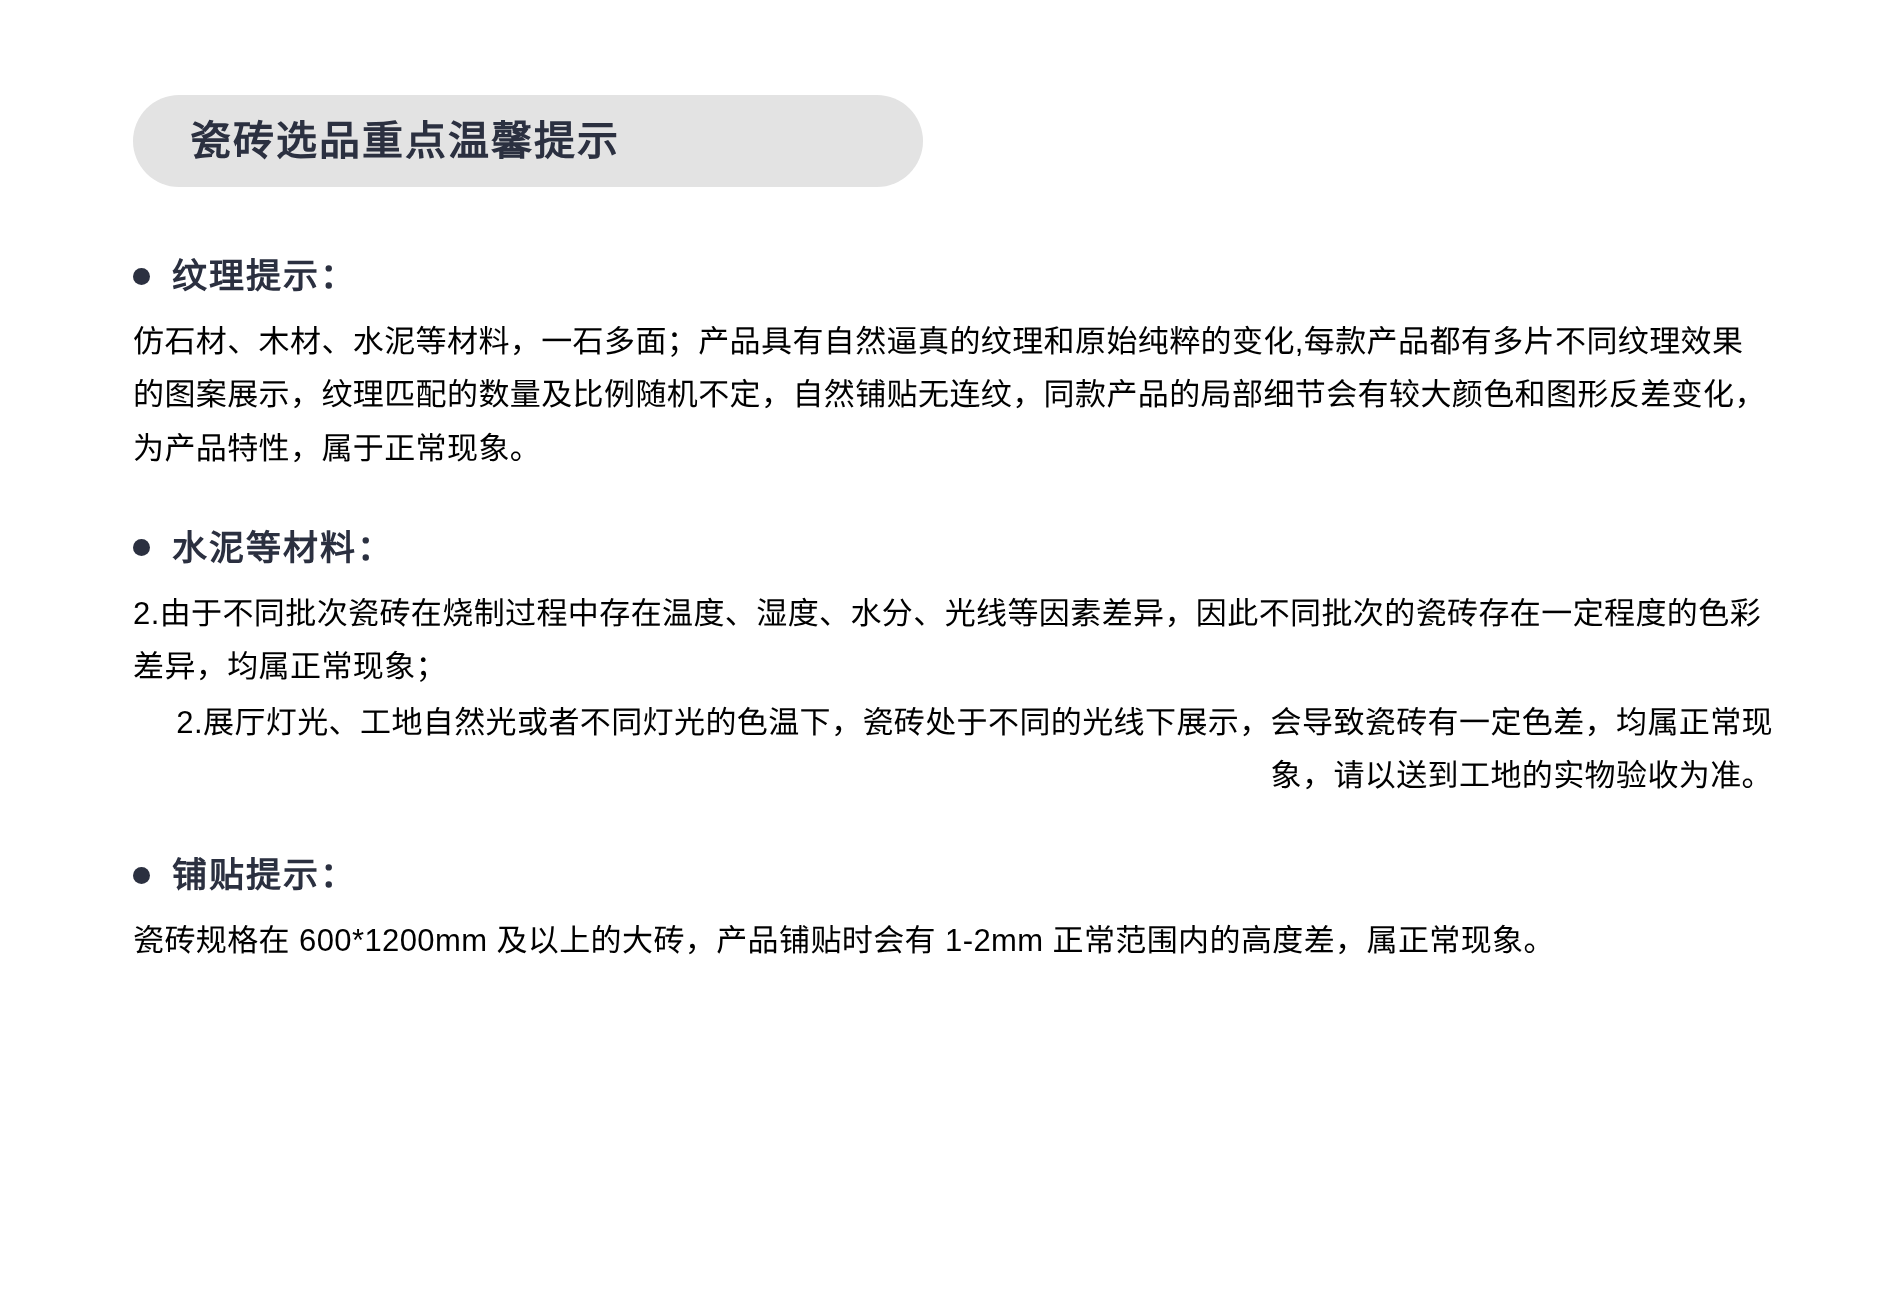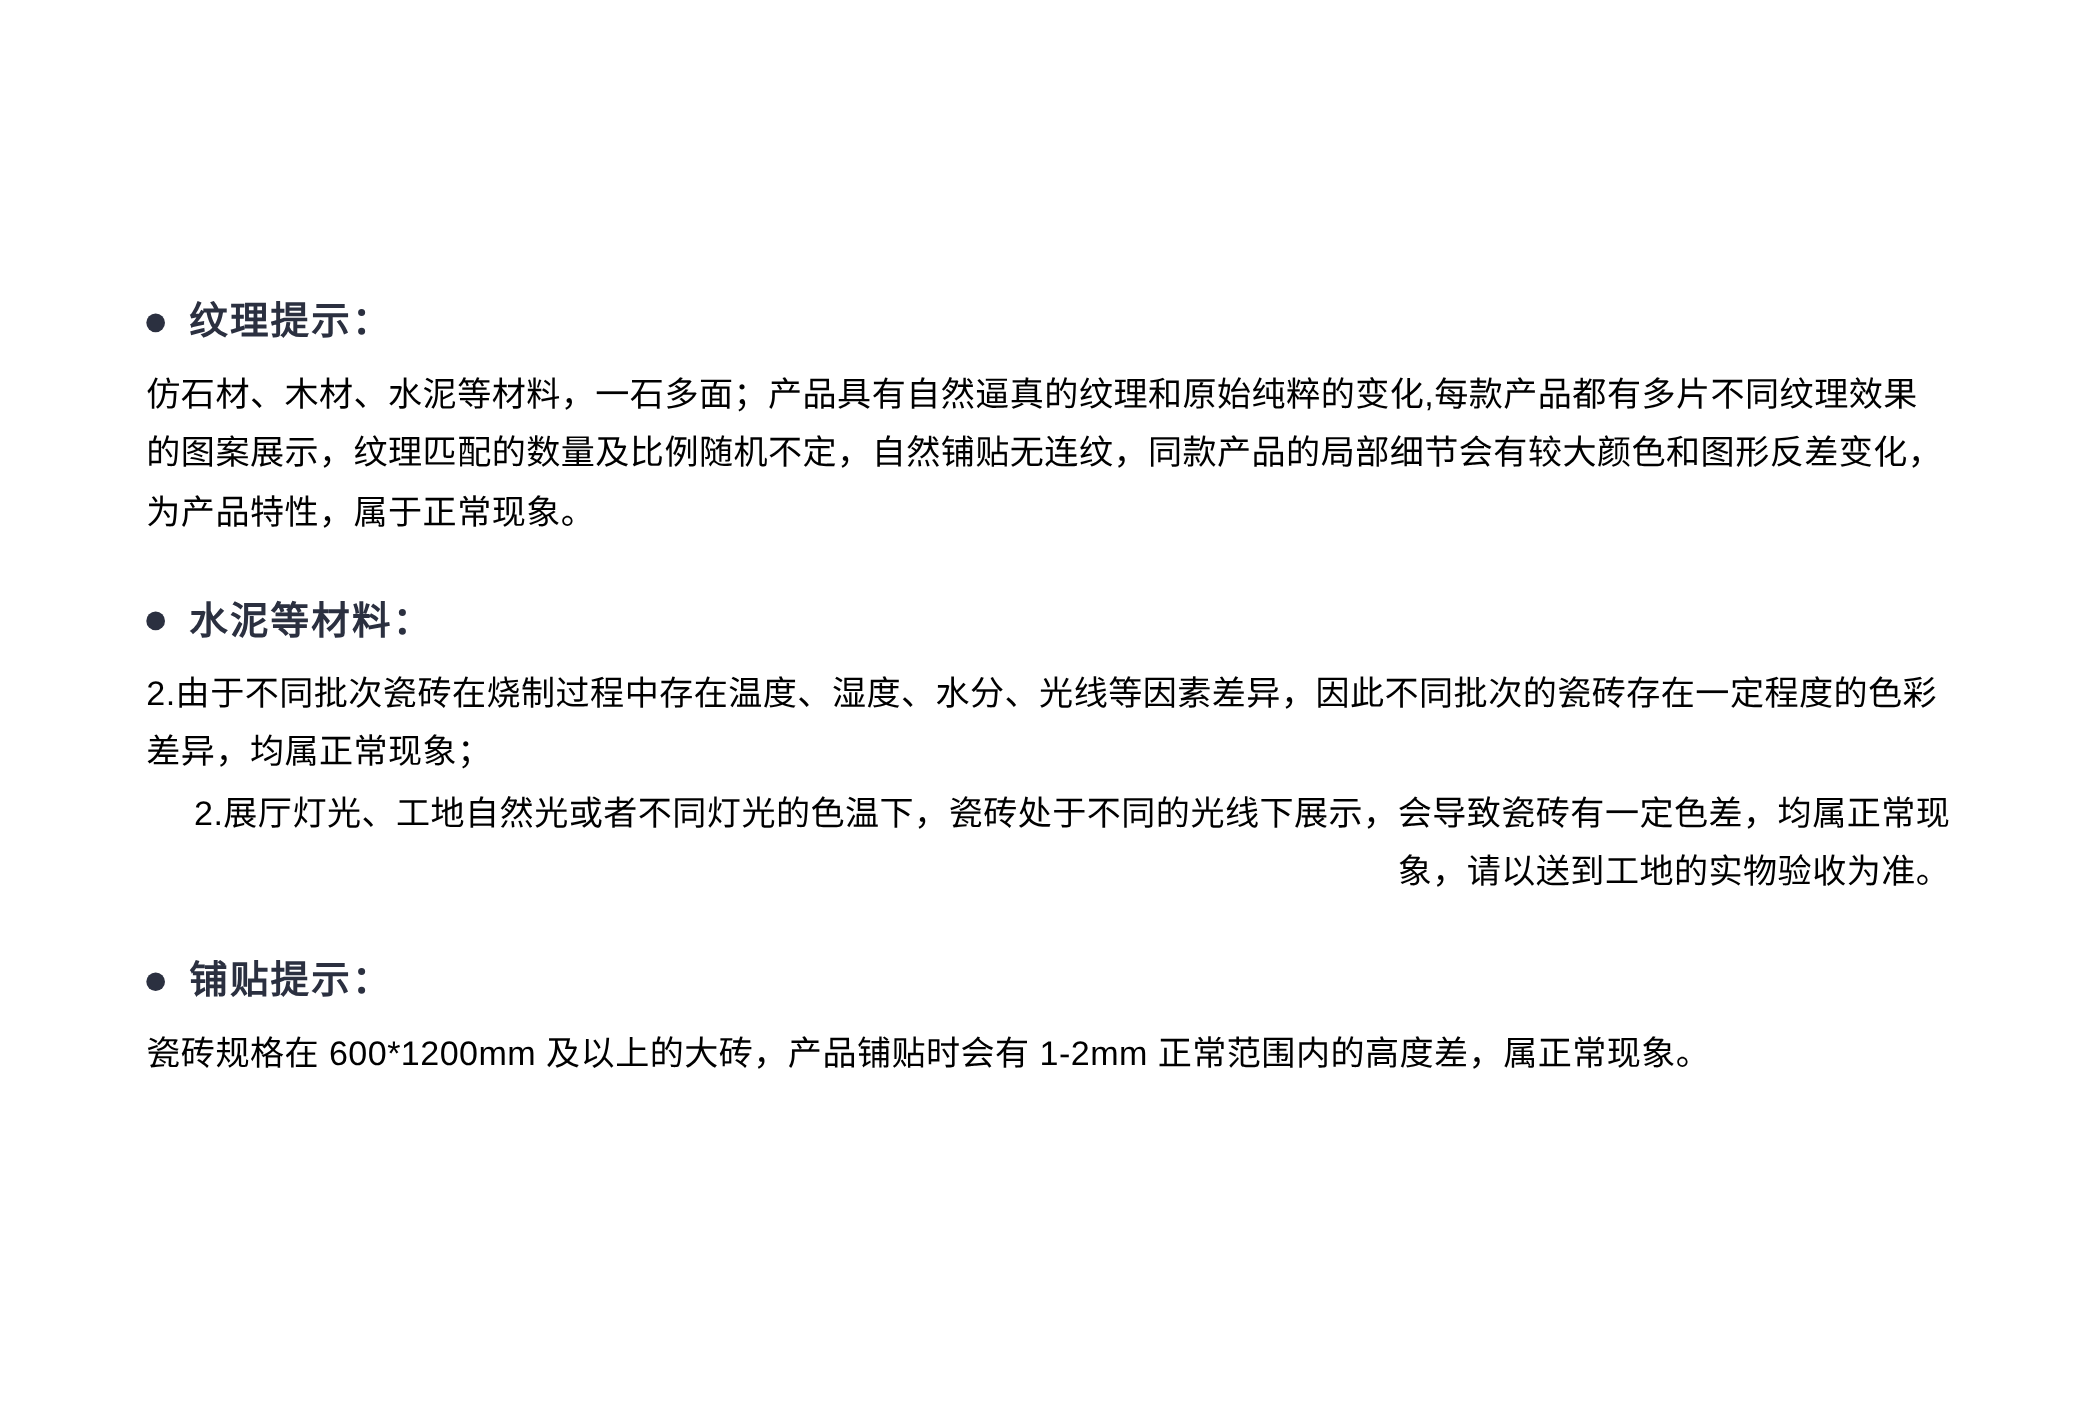--- a/index.html
+++ b/index.html
@@ -42,21 +42,20 @@
     line-height: 1;
   }
   .content {
     position: absolute;
     left: 133px;
     top: 255px;
     width: 1640px;
   }
   .section {
     margin-bottom: 52px;
-    margin-top: 17px;
   }
   .section:last-child {
     margin-bottom: 0;
   }
   .sec-head {
     display: flex;
     align-items: center;
     margin-bottom: 18px;
   }
   .bullet {
@@ -86,20 +85,23 @@
   .para + .para {
     margin-top: 2px;
     text-align: right;
   }
 </style>
 </head>
 <body>
 
 <div class="page">
 
+  <div class="title-pill">
+    <span class="title-text">瓷砖选品重点温馨提示</span>
+  </div>
 
   <div class="content">
 
     <div class="section">
       <div class="sec-head">
         <span class="bullet"></span>
         <span class="sec-title">纹理提示：</span>
       </div>
       <p class="para">仿石材、木材、水泥等材料，一石多面；产品具有自然逼真的纹理和原始纯粹的变化,每款产品都有多片不同纹理效果的图案展示，纹理匹配的数量及比例随机不定，自然铺贴无连纹，同款产品的局部细节会有较大颜色和图形反差变化，为产品特性，属于正常现象。</p>
     </div>

